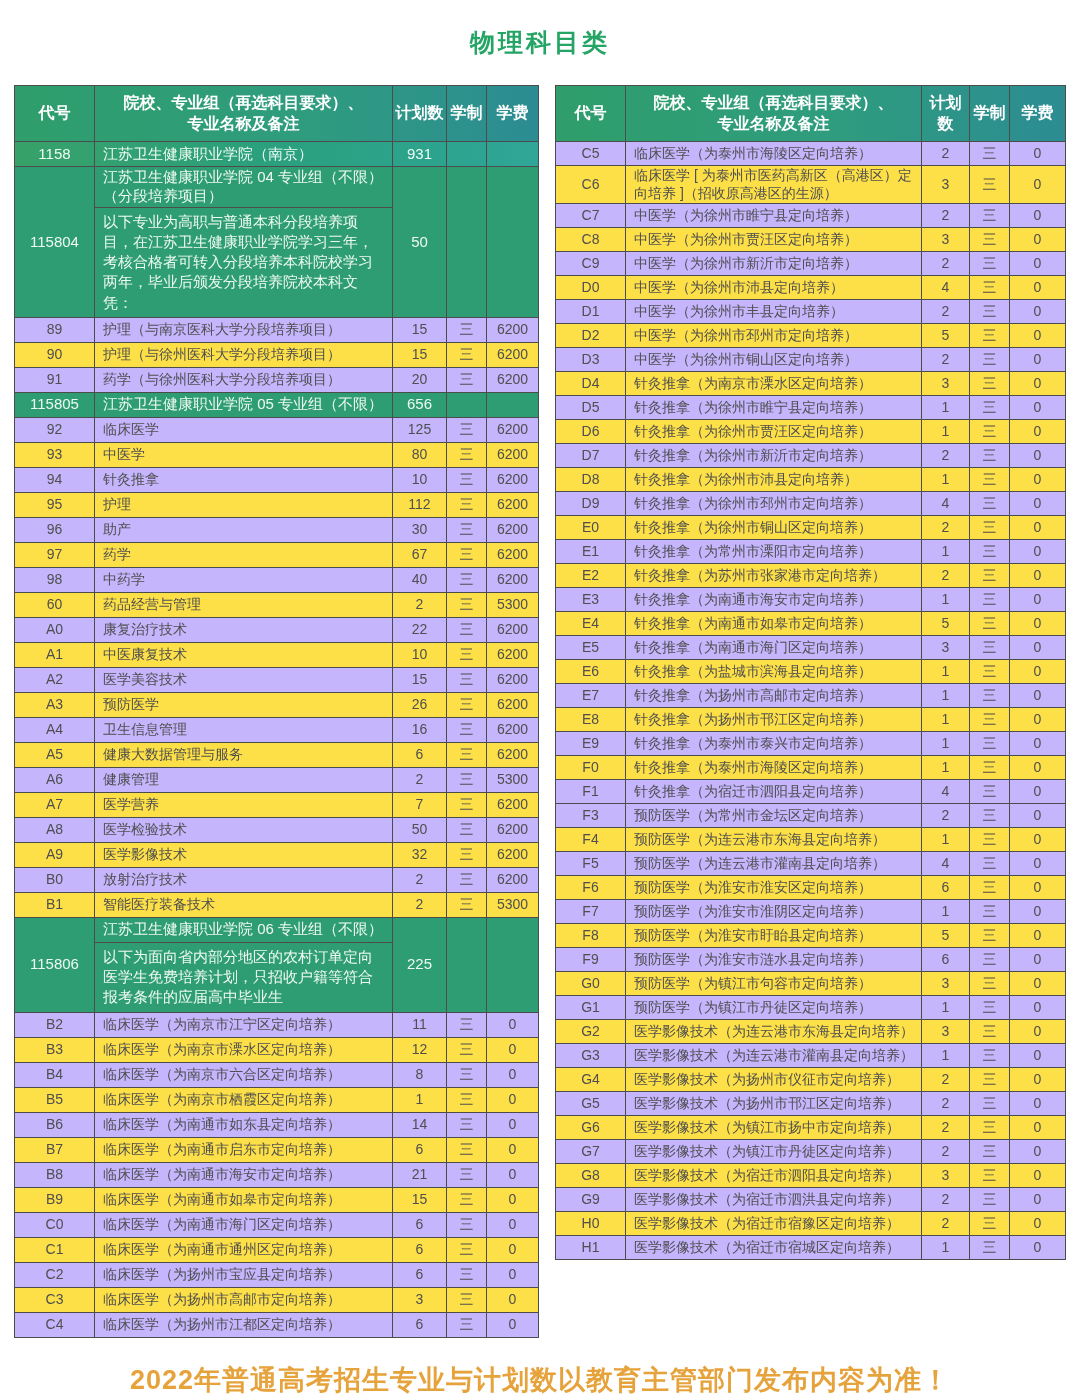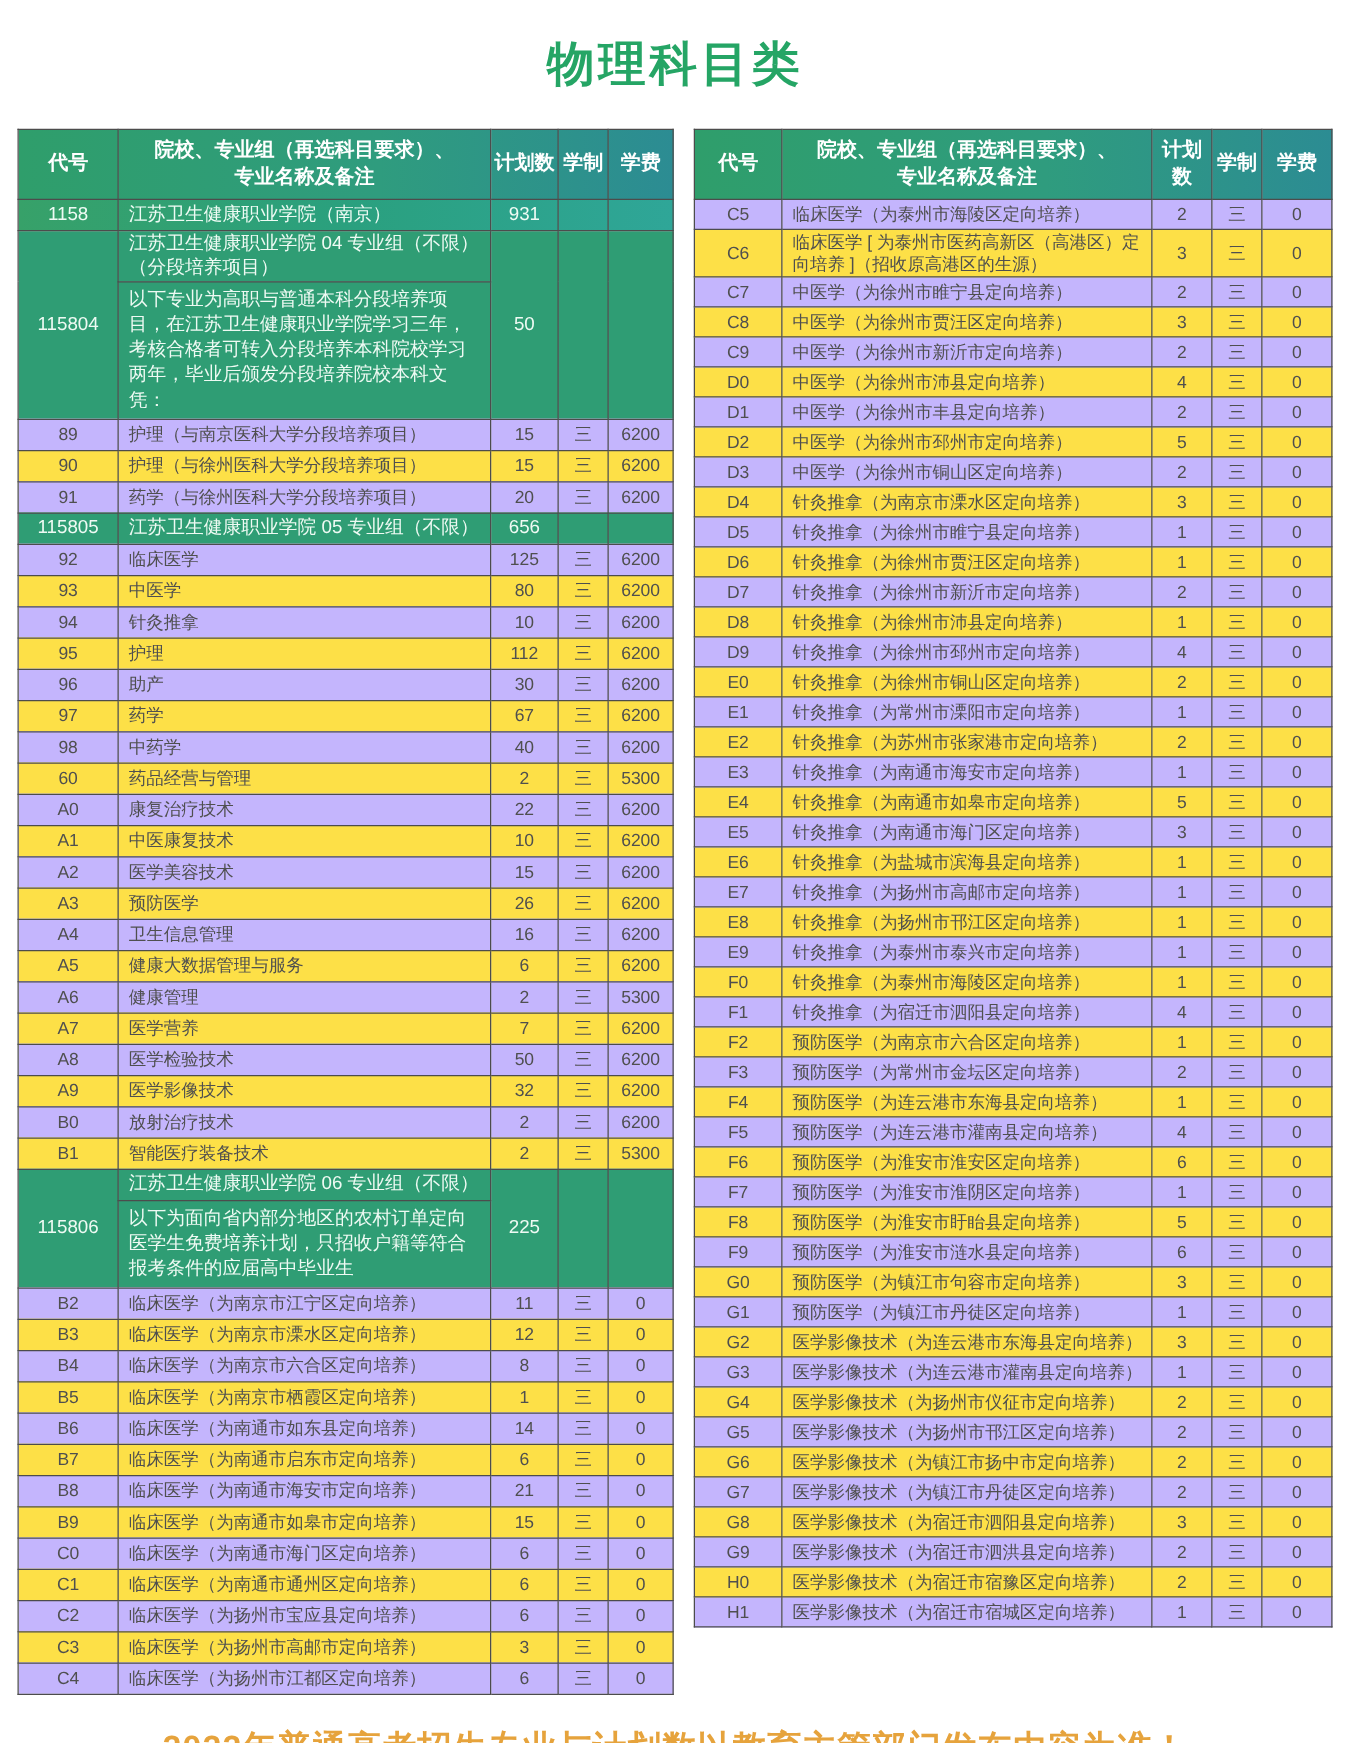--- a/index.html
+++ b/index.html
@@ -7,21 +7,21 @@
   body {
     min-height: 1394px;
     background: #ffffff;
     font-family: "Liberation Sans", "DejaVu Sans", sans-serif;
     color: #4f4f4f;
   }
   .page { width: 1080px; min-height: 1394px; padding-bottom: 20px; }
   .page-title {
     text-align: center;
     color: #25a565;
-    font-size: 38px;
+    font-size: 25px;
     font-weight: bold;
     letter-spacing: 3px;
     padding-top: 26px;
   }
   .tables {
     display: flex;
     justify-content: space-between;
     align-items: flex-start;
     padding: 26px 14px 0 14px;
     gap: 6px;
@@ -598,27 +598,20 @@
             <td class="dur">三</td>
             <td class="fee">0</td>
           </tr>
           <tr class="row-white">
             <td class="code">F1</td>
             <td class="name">针灸推拿（为宿迁市泗阳县定向培养）</td>
             <td class="plan">4</td>
             <td class="dur">三</td>
             <td class="fee">0</td>
           </tr>
-          <tr class="row-light">
-            <td class="code">F2</td>
-            <td class="name">预防医学（为南京市六合区定向培养）</td>
-            <td class="plan">1</td>
-            <td class="dur">三</td>
-            <td class="fee">0</td>
-          </tr>
           <tr class="row-white">
             <td class="code">F3</td>
             <td class="name">预防医学（为常州市金坛区定向培养）</td>
             <td class="plan">2</td>
             <td class="dur">三</td>
             <td class="fee">0</td>
           </tr>
           <tr class="row-light">
             <td class="code">F4</td>
             <td class="name">预防医学（为连云港市东海县定向培养）</td>

